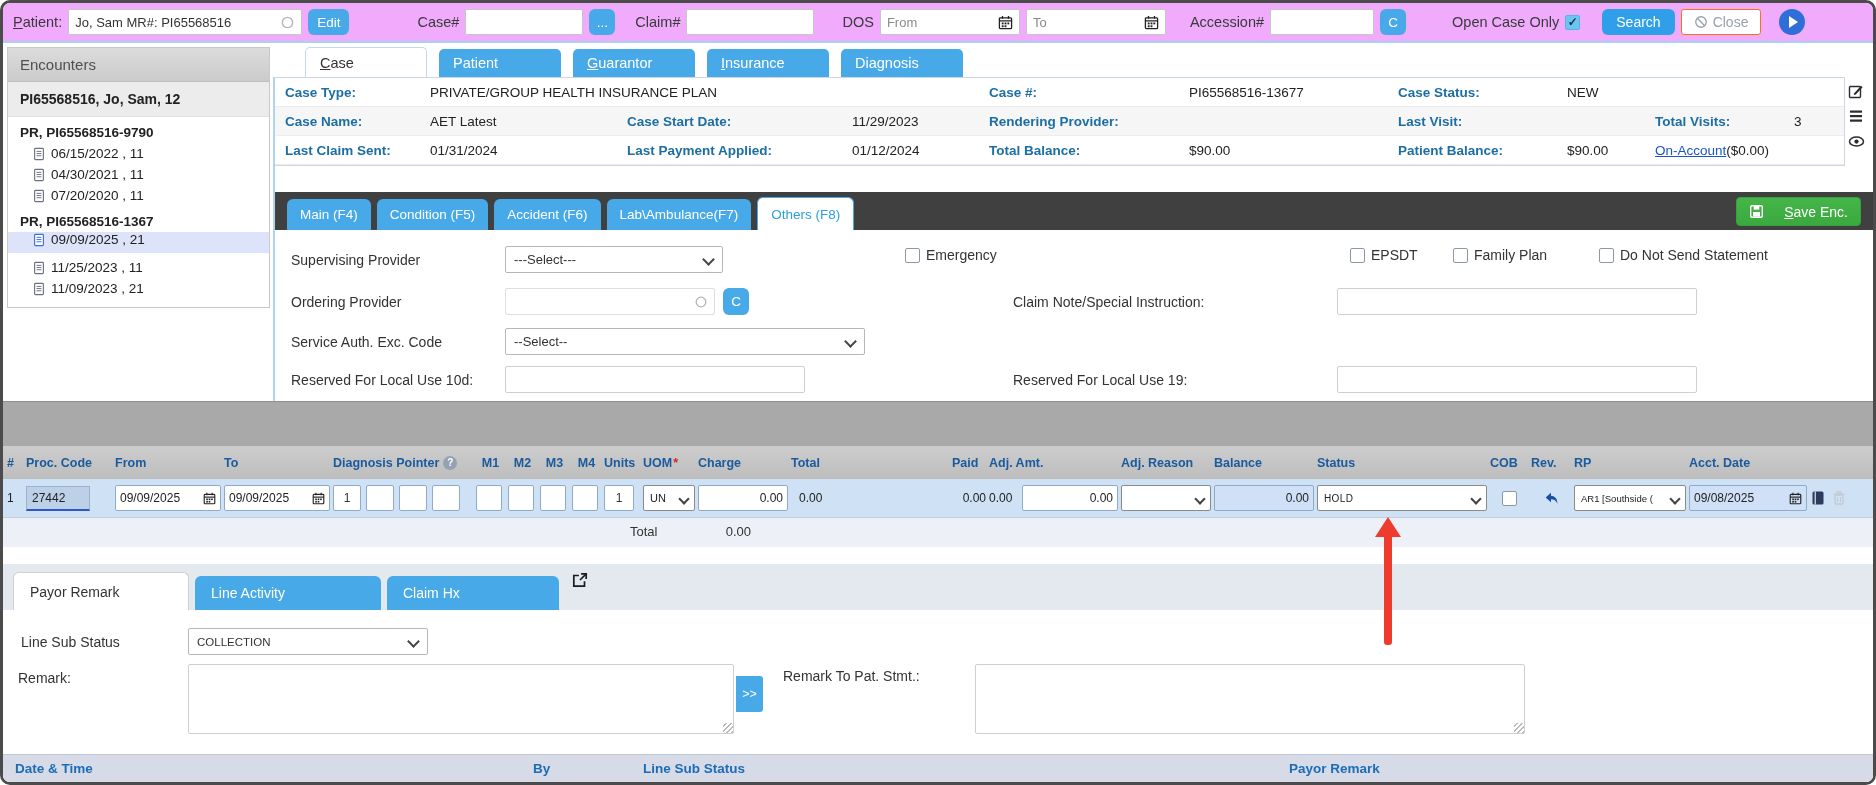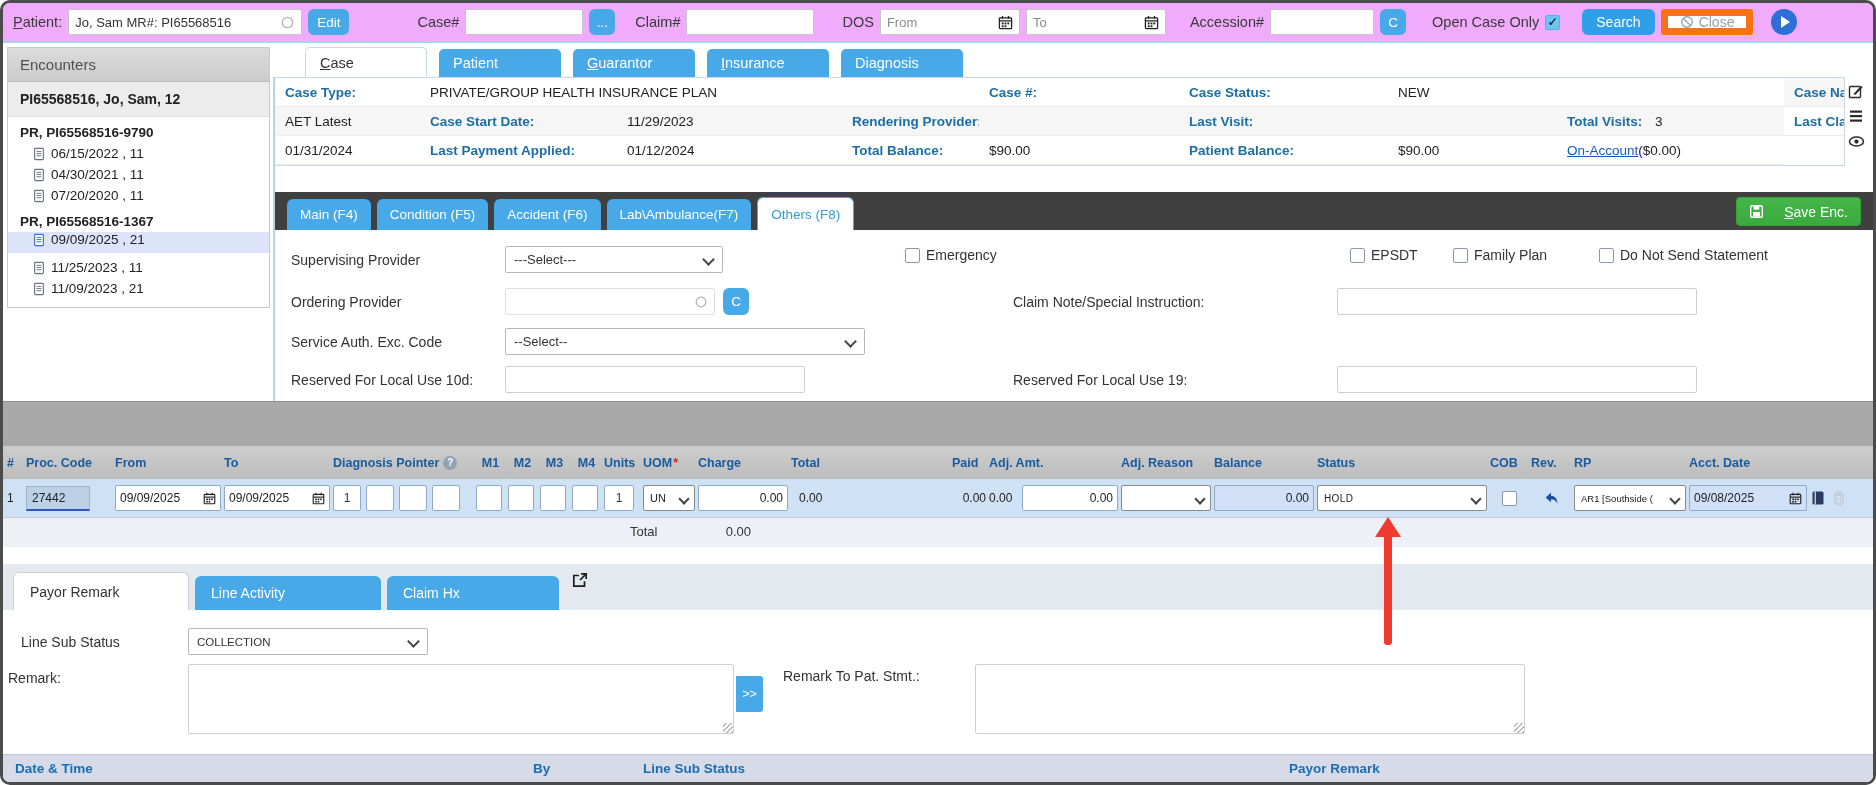--- a/index.html
+++ b/index.html
@@ -18,21 +18,21 @@
   .tb-input{height:26px;border:1px solid #c6c6c6;border-radius:2px;background:#fff;
     display:flex;align-items:center;padding:0 6px;color:#333;font-size:13px;position:relative;}
   .tb-input .ph{color:#8a8a8a;}
   .btn-blue{background:#47a9e8;color:#fff;border:none;border-radius:6px;height:26px;
     display:flex;align-items:center;justify-content:center;font-size:13.5px;padding:0 9px;cursor:pointer;}
   .btn-sq{width:26px;padding:0;}
   .cb{width:15px;height:15px;border:1px solid #8b98a8;background:#fff;border-radius:2px;
     display:inline-flex;align-items:center;justify-content:center;font-size:12px;line-height:1;}
   .cb.checked{background:#6cc4ef;border-color:#55b4e6;color:#15334d;font-weight:bold;}
   .btn-search{background:#2e9fe8;padding:0 14px;font-size:14px;}
-  .btn-close{background:#fff;border:7px solid #f97316;border-radius:3px;color:#98a0ab;height:26px;
+  .btn-close{background:#fff;border:1px solid #f97316;border-radius:3px;color:#98a0ab;height:26px;
     display:flex;align-items:center;gap:5px;padding:0 12px;font-size:14px;}
   .playbtn{width:26px;height:26px;border-radius:50%;background:#2d6fd6;display:flex;align-items:center;justify-content:center;}
   .playbtn .tri{width:0;height:0;border-left:9px solid #fff;border-top:6px solid transparent;border-bottom:6px solid transparent;margin-left:3px;}
   
   .sidebar{position:absolute;left:4px;top:44px;width:263px;background:#fff;border:1px solid #c9c9c9;}
   .sb-head{background:linear-gradient(#dcdcdc,#cbcbcb);color:#4f4f4f;font-size:15px;
     padding:8px 12px;border-bottom:1px solid #bdbdbd;}
   .sb-patient{font-weight:bold;font-size:14px;color:#222;background:#ececec;padding:9px 12px;border-bottom:1px solid #e0e0e0;}
   .sb-group{font-weight:bold;font-size:13.5px;color:#222;padding:8px 12px 3px;}
   .sb-item{display:flex;align-items:center;gap:5px;padding:3px 6px 3px 24px;font-size:13.5px;color:#222;cursor:pointer;}
@@ -214,21 +214,21 @@
     </div>
     <div class="tb-input" style="width:140px;justify-content:space-between">
       <span class="ph">To</span>
       <svg class="ic" width="15" height="15" style="color:#222">
           <use href="#s-cal"></use>
         </svg>
     </div>
     <span class="tb-label" style="margin-left:18px">Accession#</span>
     <div class="tb-input" style="width:104px"></div>
     <button class="btn-blue btn-sq">C</button>
-    <span class="tb-label" style="margin-left:20px">Open Case Only</span>
+    <span class="tb-label" style="margin-left:40px">Open Case Only</span>
     <span class="cb checked">✓</span>
     <button class="btn-blue btn-search" style="margin-left:16px">Search</button>
     <button class="btn-close">
       <svg class="ic" width="14" height="14">
           <use href="#s-nosign"></use>
         </svg>
       <span>Close</span>
     </button>
     <div class="playbtn" style="margin-left:12px">
       <div class="tri"></div>
@@ -295,20 +295,21 @@
       <div class="mtab">
           <span>Diagnosis</span>
         </div>
     </div>
     <div class="main-body">
 
       <div class="ci">
         <div class="lab">Case Type:</div>
         <div class="val span3">PRIVATE/GROUP HEALTH INSURANCE PLAN</div>
         <div class="lab">Case #:</div>
+        <div class="val">PI65568516-13677</div>
         <div class="lab">Case Status:</div>
         <div class="val">NEW</div>
         <div class="span2"></div>
 
         <div class="lab r2">Case Name:</div>
         <div class="val r2">AET Latest</div>
         <div class="lab r2">Case Start Date:</div>
         <div class="val r2">11/29/2023</div>
         <div class="lab r2">Rendering Provider:</div>
         <div class="val r2"></div>
@@ -570,21 +571,21 @@
       <svg class="ic extlink" width="18" height="18">
           <use href="#s-ext"></use>
         </svg>
     </div>
 
     <span class="b-lab" style="left:18px;top:70px">Line Sub Status</span>
     <div class="sel" style="left:185px;top:64px;width:240px;font-size:11.5px">
         <span>COLLECTION</span>
       </div>
 
-    <span class="b-lab" style="left:5px;top:106px">Remark:</span>
+    <span class="b-lab" style="left:15px;top:106px">Remark:</span>
     <textarea class="ta" style="left: 185px; top: 100px; width: 546px; height: 70px;"></textarea>
     <div class="grip" style="left:720px;top:159px"></div>
     <div class="fwd">&gt;&gt;</div>
 
     <span class="b-lab" style="left:780px;top:104px">Remark To Pat. Stmt.:</span>
     <textarea class="ta" style="left: 972px; top: 100px; width: 550px; height: 70px;"></textarea>
     <div class="grip" style="left:1511px;top:159px"></div>
 
     <div class="bfooter">
       <span class="bf-col" style="left:12px">Date &amp; Time</span>

